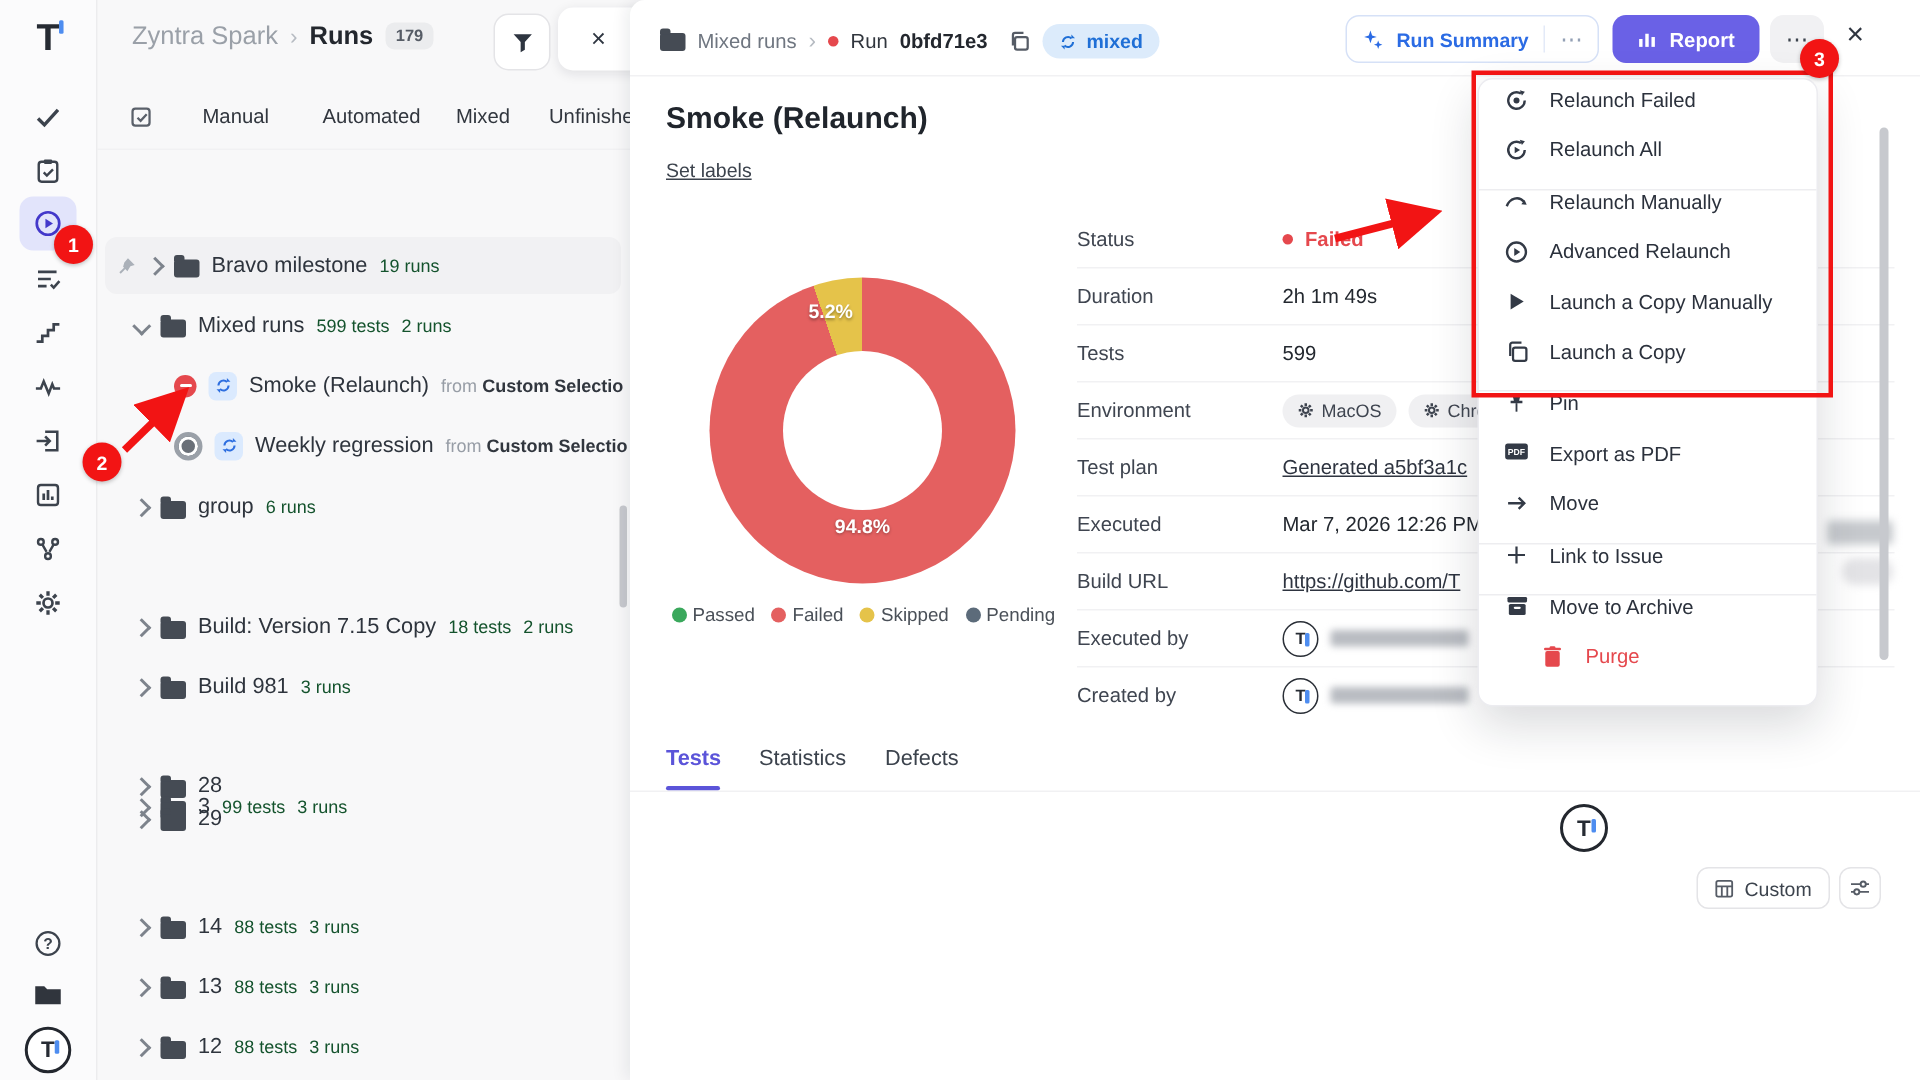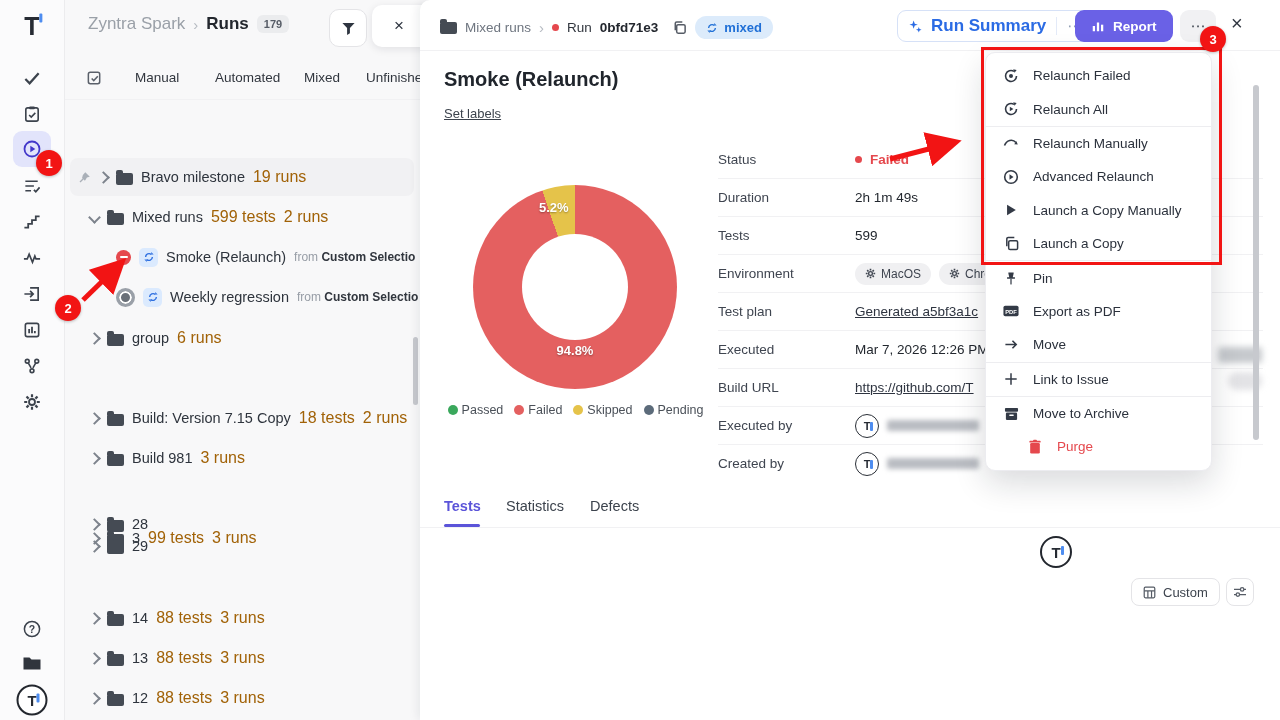--- a/index.html
+++ b/index.html
@@ -14,42 +14,42 @@
   
   .tree{position:absolute;left:64px;top:0;width:356px;height:720px;background:#f8f8f9;z-index:1;}
   .crumb-proj{color:#9aa0a8;font-size:17px;}
   .crumb-sep{color:#b6bbc2;font-size:15px;}
   .crumb-sec{color:#23272e;font-size:17px;font-weight:700;}
   .count-pill{background:#ebecee;color:#565c66;font-size:11px;font-weight:600;border-radius:6px;padding:3px 7px;}
   .iconbtn{background:#fff;border:1px solid #e4e4e7;border-radius:10px;display:flex;align-items:center;justify-content:center;}
   .tree-tab{font-size:13.5px;color:#31363e;}
   .trow{position:absolute;left:70px;width:350px;height:40px;display:flex;align-items:center;gap:8px;}
   .tname{font-size:14.5px;color:#2e343d;white-space:nowrap;}
-  .tmeta{font-size:16px;color:#a16207;white-space:nowrap;}
+  .tmeta{font-size:12px;color:#14532d;white-space:nowrap;}
   .tfrom{font-size:12px;color:#979da6;white-space:nowrap;}
   .tfrom b{color:#31363e;font-weight:700;}
   .chev{width:7px;height:7px;border-right:2px solid #7d838c;border-bottom:2px solid #7d838c;display:inline-block;flex:0 0 auto;}
   .chev.r{transform:rotate(-45deg);}
   .chev.d{transform:rotate(45deg);}
   .folder{position:relative;width:17px;height:12px;background:#454b54;border-radius:2px;flex:0 0 auto;margin-top:3px;}
   .folder::before{content:"";position:absolute;left:0;top:-3px;width:7px;height:4px;background:#454b54;border-radius:2px 2px 0 0;}
   .dot-failed{width:15px;height:15px;border-radius:50%;background:#e5484d;position:relative;flex:0 0 auto;}
   .dot-failed::before{content:"";position:absolute;left:3.5px;top:6.5px;width:8px;height:2px;background:#fff;border-radius:1px;}
   .dot-gray{width:13px;height:13px;border-radius:50%;border:3px solid #9aa0a8;background:#6a7078;box-shadow:inset 0 0 0 2px #fff;flex:0 0 auto;}
   .sync{width:19px;height:19px;background:#dbeafe;border-radius:5px;display:flex;align-items:center;justify-content:center;flex:0 0 auto;}
   .scrollthumb{position:absolute;background:#c7c9ce;border-radius:3px;}
   
   .main{position:absolute;left:420px;top:0;width:860px;height:720px;background:#fff;border-radius:10px 0 0 0;box-shadow:-3px 0 10px rgba(16,24,40,.07);z-index:2;}
   .bc-gray{font-size:13.5px;color:#6f7680;}
   .bc-dark{font-size:13.5px;color:#31363e;}
   .bc-id{font-size:13.5px;color:#23272e;font-weight:700;}
   .red-dot{width:7px;height:7px;border-radius:50%;background:#e5484d;display:inline-block;}
   .badge-mixed{display:inline-flex;align-items:center;gap:6px;background:#dcebfb;color:#1f6fd6;font-size:13px;font-weight:600;border-radius:13px;padding:4px 11px;}
   .btn-outline-blue{display:inline-flex;align-items:center;border:1px solid #d6e1f7;border-radius:9px;background:#fff;height:32px;box-sizing:border-box;}
-  .btn-outline-blue .lab{color:#2b6be4;font-size:17px;font-weight:700;padding:0 10px 0 8px;}
+  .btn-outline-blue .lab{color:#2b6be4;font-size:13px;font-weight:700;padding:0 10px 0 8px;}
   .btn-outline-blue .dots{color:#93a0b5;font-size:15px;padding:0 10px;border-left:1px solid #e3eaf8;}
   .btn-report{display:inline-flex;align-items:center;gap:8px;background:#6a61e6;color:#fff;font-size:13.5px;font-weight:700;border-radius:9px;height:32px;padding:0 16px;box-sizing:border-box;}
   .btn-more{display:inline-flex;align-items:center;justify-content:center;background:#f1f1f3;border-radius:9px;height:32px;width:36px;color:#3c434d;font-size:15px;}
   .h1{font-size:20px;font-weight:700;color:#20252c;}
   .link-ul{font-size:13px;color:#3c434d;text-decoration:underline;}
   
   .donut{position:absolute;left:473px;top:185px;width:204px;height:204px;border-radius:50%;}
   .donut .hole{position:absolute;left:50%;top:50%;width:106px;height:106px;border-radius:50%;background:#fff;transform:translate(-50%,-50%);}
   .slice-label{position:absolute;color:#fff;font-weight:700;font-size:13px;text-shadow:0 1px 2px rgba(0,0,0,.35);}
   .legend{position:absolute;left:448px;top:403px;width:255px;display:flex;justify-content:center;gap:11px;}
@@ -78,21 +78,21 @@
   .search input{border:none;outline:none;font-size:13px;color:#3f4550;width:100%;background:transparent;font-family:"Liberation Sans",sans-serif;}
   .search input::placeholder{color:#a7acb4;}
   .sortgrp{position:absolute;left:1014px;top:578px;height:28px;border:1px solid #e4e4e7;border-radius:8px;background:#fff;display:flex;align-items:center;box-sizing:border-box;}
   .ctrl{font-size:13px;color:#3c434d;}
   
   .testrow{position:absolute;left:444px;width:820px;height:36px;display:flex;align-items:center;gap:9px;}
   .mono{font-family:"DejaVu Sans Mono",monospace;font-size:12.5px;color:#9aa0a8;white-space:nowrap;}
   .ttitle{font-size:14px;color:#20252c;}
   
   .menu{position:absolute;left:985px;top:52px;width:227px;background:#fff;border:1px solid #ececf0;border-radius:10px;box-shadow:0 12px 32px rgba(16,24,40,.16);z-index:10;padding:6px 0;box-sizing:border-box;}
-  .mitem{height:33.4px;display:flex;align-items:center;gap:13px;padding:0 16px;font-size:13.5px;color:#2b313c;}
+  .mitem{height:33.4px;display:flex;gap:13px;padding:0 16px;font-size:13.5px;color:#2b313c;}
   .mitem .mic{width:18px;display:flex;justify-content:center;flex:0 0 auto;}
   .mitem.danger{color:#e5484d;margin-left:24px;}
   .mdivider{height:1px;background:#ededf0;margin:0;}
   
   .ann-badge{position:absolute;width:26px;height:26px;border-radius:50%;background:#f21414;color:#fff;font-size:13px;font-weight:700;display:flex;align-items:center;justify-content:center;z-index:40;box-shadow:0 1px 3px rgba(0,0,0,.25);}
   .ann-rect{position:absolute;left:981px;top:47px;width:235px;height:212px;border:3px solid #f21414;z-index:30;}
   .ann-svg{position:absolute;left:0;top:0;width:1280px;height:720px;z-index:35;pointer-events:none;}
   .hline{position:absolute;height:1px;background:#f1f1f3;}
   .blurblob{position:absolute;background:#c6c9cd;filter:blur(3px);border-radius:3px;}
 </style>

